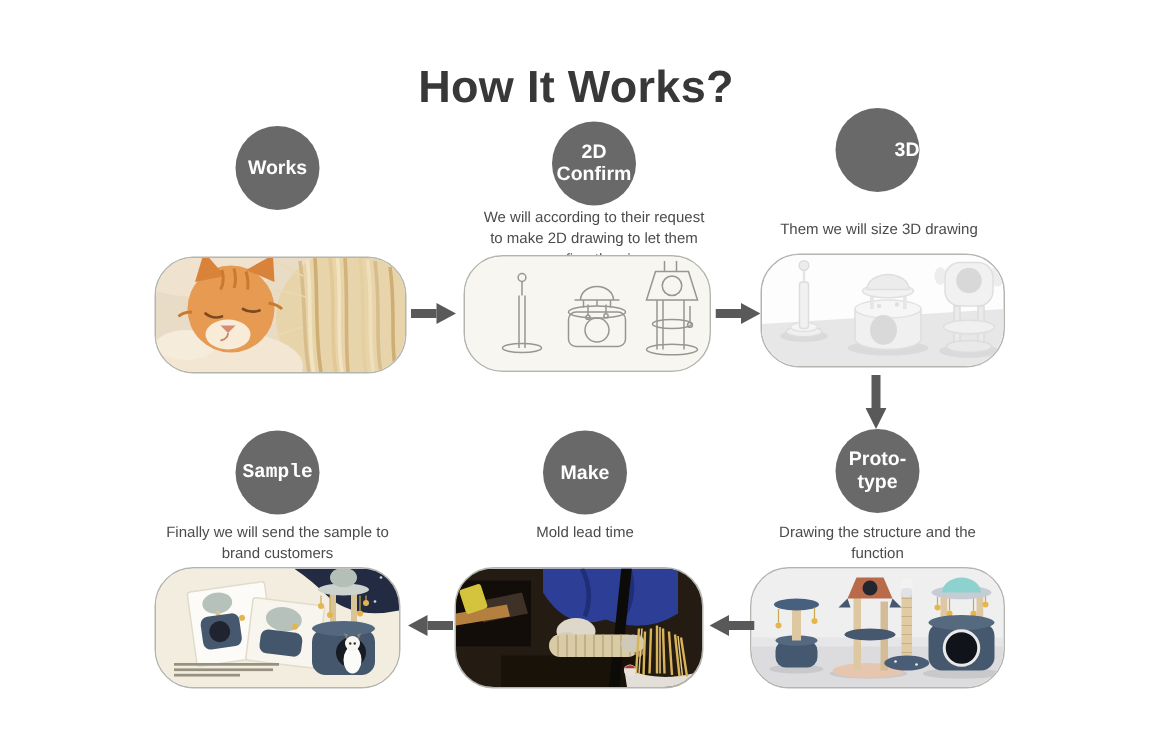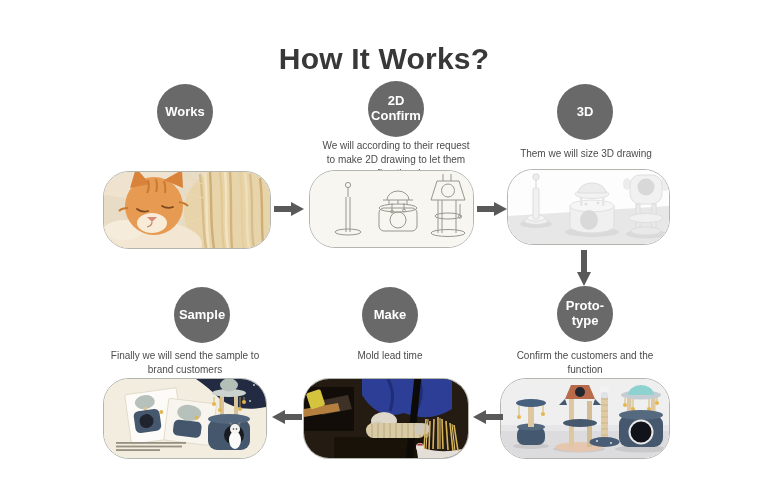--- a/index.html
+++ b/index.html
@@ -20,22 +20,22 @@
     position:absolute;font-size:10px;color:var(--body,#4b4b4b);text-align:center;
     line-height:1.38;white-space:pre-line;
   }
   .imgframe{
     position:absolute;border:1px solid #b3b6af;border-radius:26px;overflow:hidden;background:#fff;
   }
   .imgframe svg{display:block;width:100%;height:100%;}
   .arrow{position:absolute;}
   .arrow svg{display:block;width:100%;height:100%;}
   
-  #c-idea{left:157px;top:84px;}   #c-2d{left:368px;top:81px;}   #c-3d{left:557px;top:84px;}
-  #c-sample{left:174px;top:287px;}#c-make{left:362px;top:287px;}#c-proto{left:557px;top:286px;}
+  #c-idea{left:157px;top:84px;}   #c-2d{left:368px;top:81px;}   #c-3d{left:557px;top:72px;justify-content:flex-end;}
+  #c-sample{left:157px;top:287px;font-family:Liberation Mono, monospace;}#c-make{left:362px;top:287px;}#c-proto{left:557px;top:286px;}
   #d-idea{left:95px;width:185px;top:139px;}  #d-2d{left:300px;width:192px;top:139px;}
   #d-3d{left:497px;width:178px;top:147px;}   #d-sample{left:90px;width:190px;top:349px;}
   #d-make{left:305px;width:170px;top:349px;} #d-proto{left:495px;width:180px;top:349px;}
   #i-idea{left:103px;top:171px;width:166px;height:76px;}
   #i-2d{left:309px;top:170px;width:163px;height:76px;}
   #i-3d{left:507px;top:169px;width:161px;height:74px;}
   #i-sample{left:103px;top:378px;width:162px;height:79px;}
   #i-make{left:303px;top:378px;width:164px;height:79px;}
   #i-proto{left:500px;top:378px;width:168px;height:79px;}
   #a1{left:274px;top:202px;width:30px;height:14px;}
@@ -60,21 +60,21 @@
   <div class="circle" id="c-proto"><span>Proto-
 type</span></div>
 
   <div class="desc" id="d-2d">We will according to their request
 to make 2D drawing to let them
 confirm  the size</div>
   <div class="desc" id="d-3d">Them we will size 3D drawing</div>
   <div class="desc" id="d-sample">Finally we will send the sample to
 brand customers</div>
   <div class="desc" id="d-make">Mold lead time</div>
-  <div class="desc" id="d-proto">Confirm the customers and the
+  <div class="desc" id="d-proto">Drawing the structure and the
 function</div>
 
   <div class="imgframe" id="i-idea">
     <svg viewBox="0 0 166 76" preserveAspectRatio="none">
       <rect width="166" height="76" fill="#e9dcc6"></rect>
       <ellipse cx="30" cy="8" rx="48" ry="18" fill="#efe3cf"></ellipse>
       <ellipse cx="127" cy="40" rx="47" ry="45" fill="#e8d4ab"></ellipse>
       <g fill="none" stroke-width="2.4">
         <path d="M96,2 C100,30 98,55 102,76" stroke="#d8bd8c"></path>
         <path d="M106,0 C108,28 106,52 110,76" stroke="#cfae74"></path>

